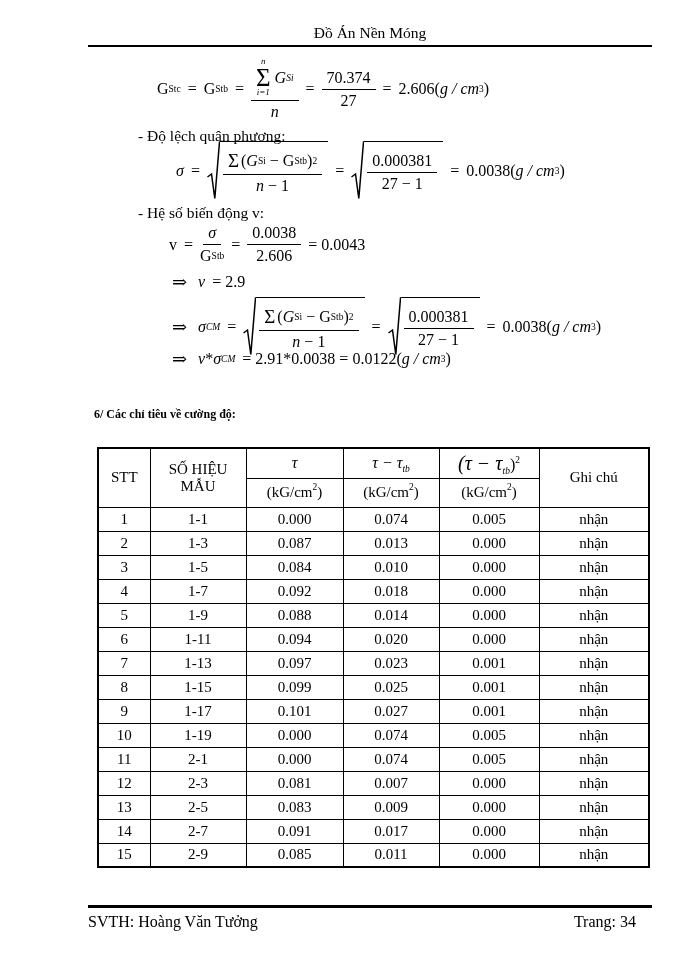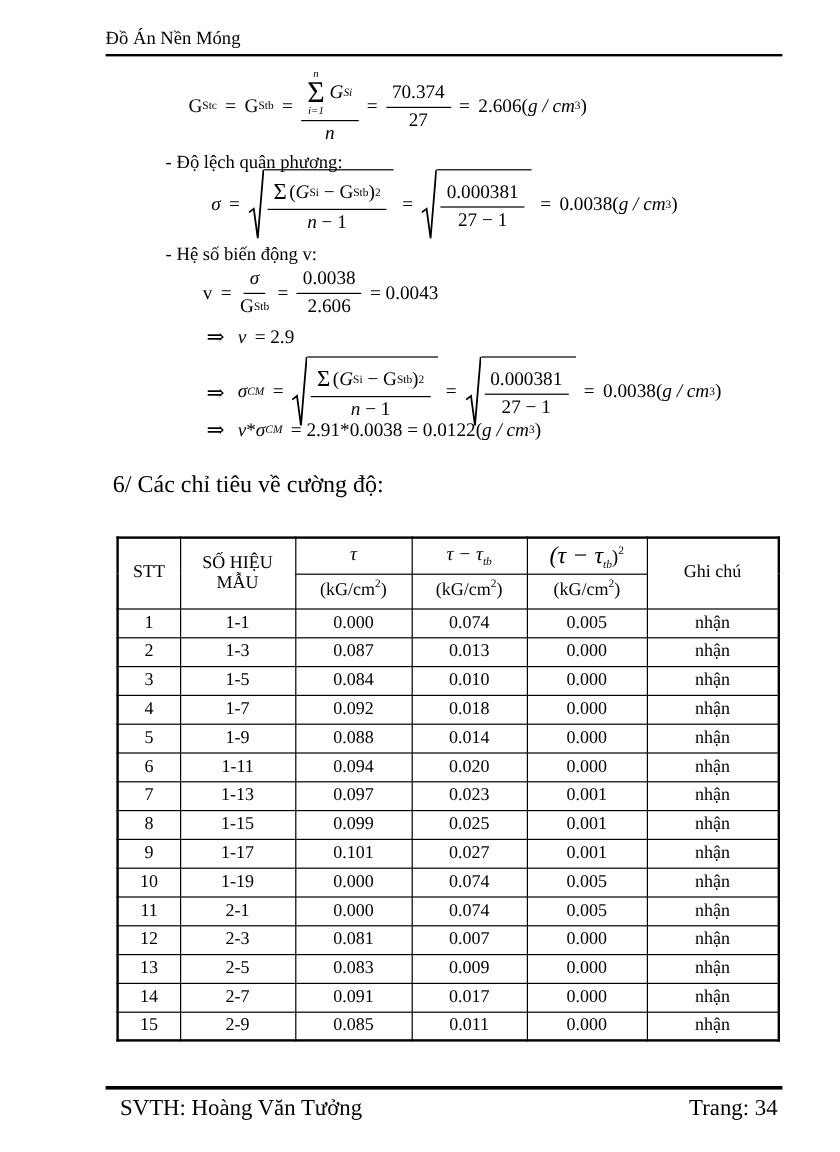--- a/index.html
+++ b/index.html
@@ -6,27 +6,27 @@
   html,body { margin:0; padding:0; background:#e8e8e8; }
   .page {
     position:relative; width:700px; height:960px; margin:0 auto;
     background:#ffffff; color:#000;
     font-family:"Liberation Serif","DejaVu Serif",serif; font-size:15px;
     overflow:hidden;
   }
   
   .header {
     position:absolute; top:24px; left:88px; width:564px;
-    display:flex; justify-content:space-between; align-items:flex-end;
+    display:flex; justify-content:center; align-items:flex-end;
     font-size:15.5px; border-bottom:2px solid #000; padding-bottom:3px;
   }
   .footer-line { position:absolute; top:905px; left:88px; width:564px; height:3px; background:#000; }
   .footer {
-    position:absolute; top:913px; left:88px; width:564px;
-    display:flex; justify-content:space-between; font-size:19px;
+    position:absolute; top:913px; left:76px; width:564px;
+    display:flex; justify-content:space-between; font-size:16px;
     padding:0 4px 0 12px;
   }
   
   .formula { position:absolute; display:flex; align-items:center; gap:7px; font-size:16px; white-space:nowrap; }
   .grp { display:inline-flex; align-items:center; }
   .it { font-style:italic; }
   sub, sup { font-size:9.5px; line-height:0; }
   sub { vertical-align:-4px; }
   sup { vertical-align:7px; }
   .frac { display:inline-flex; flex-direction:column; align-items:center; vertical-align:middle; }
@@ -34,21 +34,21 @@
   .frac > .den { display:flex; align-items:center; justify-content:center; padding-top:2px; }
   .sumlim { display:inline-flex; flex-direction:column; align-items:center; line-height:1; margin-right:4px; }
   .sumlim .lim { font-size:9px; font-style:italic; line-height:1.1; }
   .sumlim .sig { font-size:25px; line-height:0.85; }
   .sqrt { display:inline-flex; align-items:stretch; }
   .sqrt > svg { width:13px; flex:0 0 13px; align-self:stretch; }
   .sqrt > .content { border-top:1.6px solid #000; display:flex; align-items:center; padding:3px 6px 1px 3px; }
   .sig2 { font-size:19px; margin-right:2px; }
   .arrow { font-size:18px; margin-right:4px; }
   .label-line { position:absolute; font-size:15.5px;margin-left:16px; }
-  .heading { position:absolute; top:393px; left:94px; font-weight:normal; font-size:20px; }
+  .heading { position:absolute; top:407px; left:94px; font-weight:bold; font-size:12px; }
   
   table.data {
     position:absolute; top:447px; left:97px; width:551px;
     border-collapse:collapse; table-layout:fixed; font-size:15px;
     border:2px solid #000;
   }
   .data th, .data td { border:1px solid #000; text-align:center; vertical-align:middle; font-weight:normal; padding:0 2px; }
   .data thead tr.sym th { height:30px; }
   .data thead tr.unit th { height:29px; }
   .data tbody td { height:24px; }

